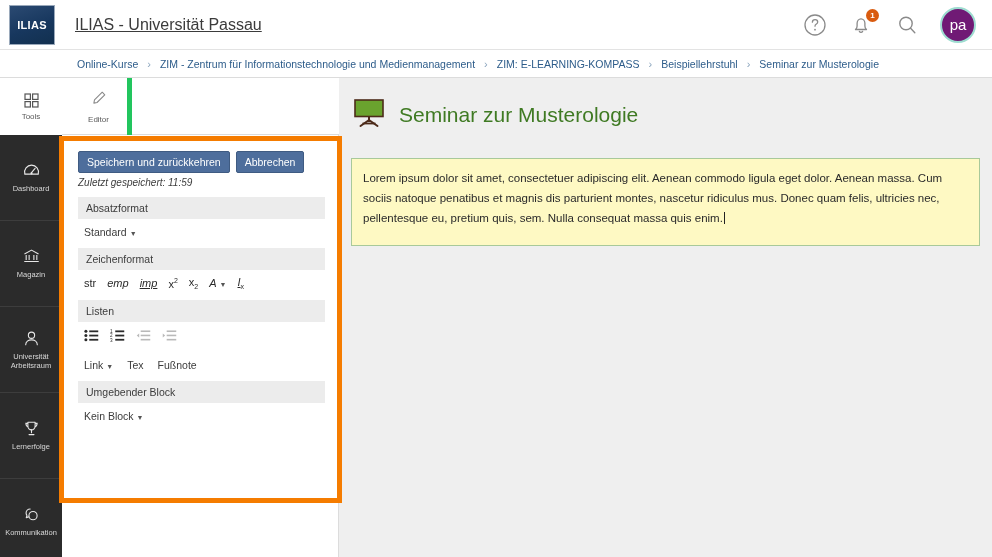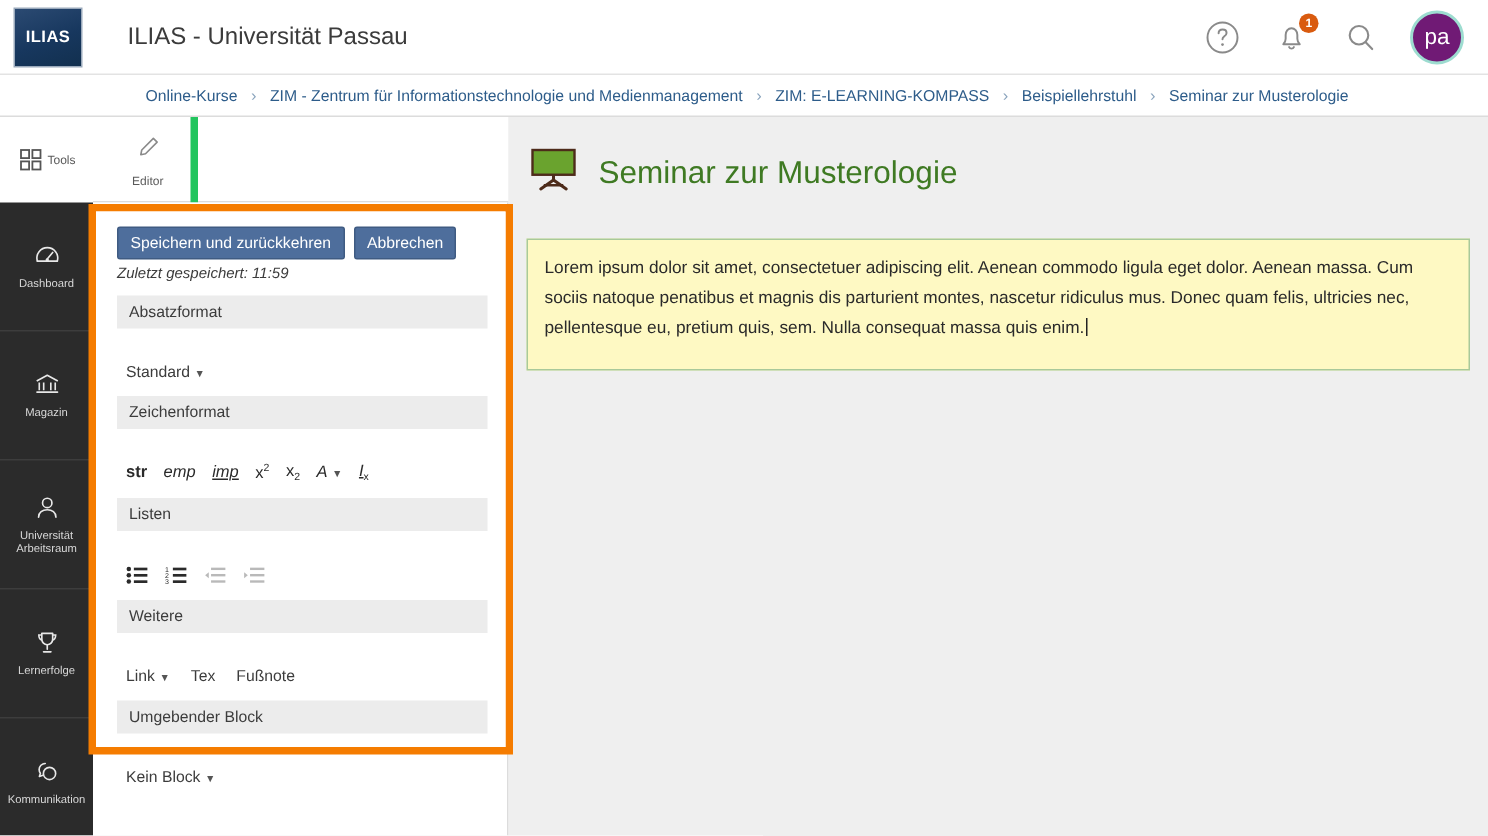--- a/index.html
+++ b/index.html
@@ -20,21 +20,21 @@
   .logo-box {
     width: 46px; height: 40px; margin-left: 9px;
     background: linear-gradient(160deg,#2b4a72 0%,#17375e 55%,#12304f 100%);
     border: 1px solid #9aa9bb;
     display: flex; align-items: center; justify-content: center;
   }
   .logo-text {
     color: #ffffff; font-size: 11px; font-weight: bold; letter-spacing: .3px;
   }
   .app-title {
-    margin-left: 30px; font-size: 16px; color: #3b3b3b; font-weight: 400;
+    margin-left: 20px; font-size: 16px; color: #3b3b3b; font-weight: 400; text-decoration: underline;
   }
   .header-right {
     margin-left: auto; display: flex; align-items: center; gap: 20px;
     margin-right: 16px;
   }
   .hicon { width: 26px; height: 26px; position: relative; cursor: pointer; color: #7a7a7a; }
   .hicon svg { display: block; }
   .badge {
     position: absolute; top: -3px; right: -5px;
     width: 13px; height: 13px; border-radius: 50%;
@@ -46,37 +46,37 @@
     width: 36px; height: 36px; border-radius: 50%;
     background: #701a75; color: #ffffff;
     display: flex; align-items: center; justify-content: center;
     font-size: 15px; border: 2px solid #9ddcd0; cursor: pointer;
   }
 
   
   .breadcrumb {
     position: absolute; top: 50px; left: 0; width: 992px; height: 28px;
     background: #ffffff; display: flex; align-items: center;
-    padding-left: 97px; border-bottom: 1px solid #dcdcdc;
+    padding-left: 77px; border-bottom: 1px solid #dcdcdc;
   }
   .crumb {
     font-size: 10.5px; color: #2d5c8a; white-space: nowrap; cursor: pointer;
   }
   .crumb-sep {
     margin: 0 9px; color: #8aa4bd; font-size: 11px; font-weight: 300;
   }
 
   
   .rail {
     position: absolute; top: 78px; left: 0; width: 62px; bottom: 0;
     background: #2b2b2b;
   }
   .rail-tools {
     height: 57px; background: #ffffff;
-    display: flex; flex-direction: row; align-items: center;
+    display: flex; flex-direction: column; align-items: center;
     justify-content: center; gap: 3px; cursor: pointer;
   }
   .rail-tools .rl { color: #5a5a5a; font-size: 8px; }
   .rail-item {
     height: 86px; border-bottom: 1px solid #3d3d3d;
     display: flex; flex-direction: column; align-items: center;
     justify-content: center; gap: 4px; cursor: pointer; padding: 0 2px;
   }
   .rail-item .rl {
     color: #d8d8d8; font-size: 7.5px; text-align: center; line-height: 1.25;
@@ -114,36 +114,36 @@
   .btn {
     background: #4e6e9c; color: #ffffff; border: 1px solid #3f5b82;
     font-size: 10.5px; padding: 4px 8px; cursor: pointer; border-radius: 2px;
     font-family: "Liberation Sans", sans-serif;
   }
   .saved-note {
     font-size: 10px; font-style: italic; color: #3c3c3c; margin-bottom: 9px;
   }
   .sec-head {
     background: #ececec; color: #3c3c3c; font-size: 10.5px;
-    padding: 5px 8px; margin-bottom: 16px;
+    padding: 5px 8px; margin-bottom: 0;
   }
   .sec-body {
     padding: 7px 6px 10px 6px; display: flex; align-items: center; gap: 14px;
     flex-wrap: wrap;
   }
   .sec-body.tight { gap: 11px; }
   .drop {
     font-size: 10.5px; color: #3c3c3c; cursor: pointer; white-space: nowrap;
   }
   .caret { font-size: 7px; margin-left: 3px; color: #555; }
   .fbtn {
     font-size: 11px; color: #2a2a2a; cursor: pointer; line-height: 1;
     white-space: nowrap;
   }
-  .fbtn.b { font-weight: bold; text-align: right; }
+  .fbtn.b { font-weight: normal; text-align: right; }
   .fbtn.i { font-style: italic; }
   .fbtn.u { text-decoration: underline; font-style: italic; }
   .fbtn sup { font-size: 7px; }
   .fbtn sub { font-size: 7px; }
   .listbtn { cursor: pointer; display: flex; align-items: center; }
   .listbtn.dis { opacity: .32; cursor: default; }
 
   
   .main {
     position: absolute; left: 339px; top: 78px; right: 0; bottom: 0;
@@ -369,21 +369,20 @@
       <span class="listbtn dis">
         <svg width="15" height="13" viewBox="0 0 16 13" fill="#2a2a2a">
           <rect x="5" y="1.1" width="10.2" height="1.7"></rect>
           <rect x="5" y="5.6" width="10.2" height="1.7"></rect>
           <rect x="5" y="10.1" width="10.2" height="1.7"></rect>
           <path d="M.8 4.3l2.6 2.2-2.6 2.2z"></path>
         </svg>
       </span>
     </div>
 
-    <div class="sec-head">Weitere</div>
     <div class="sec-body">
       <span class="drop"><span>Link</span><span class="caret">▼</span></span>
       <span class="drop">Tex</span>
       <span class="drop">Fußnote</span>
     </div>
 
     <div class="sec-head">Umgebender Block</div>
     <div class="sec-body">
       <span class="drop"><span>Kein Block</span><span class="caret">▼</span></span>
     </div>

